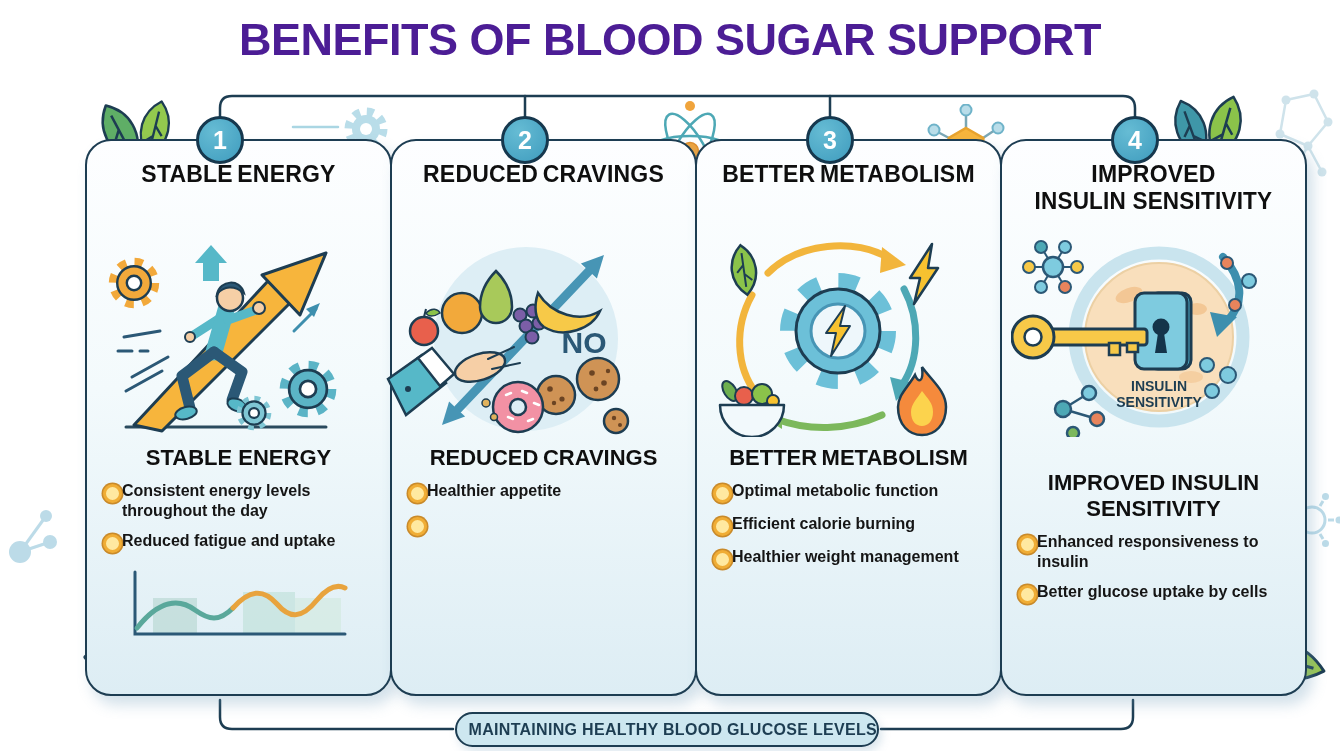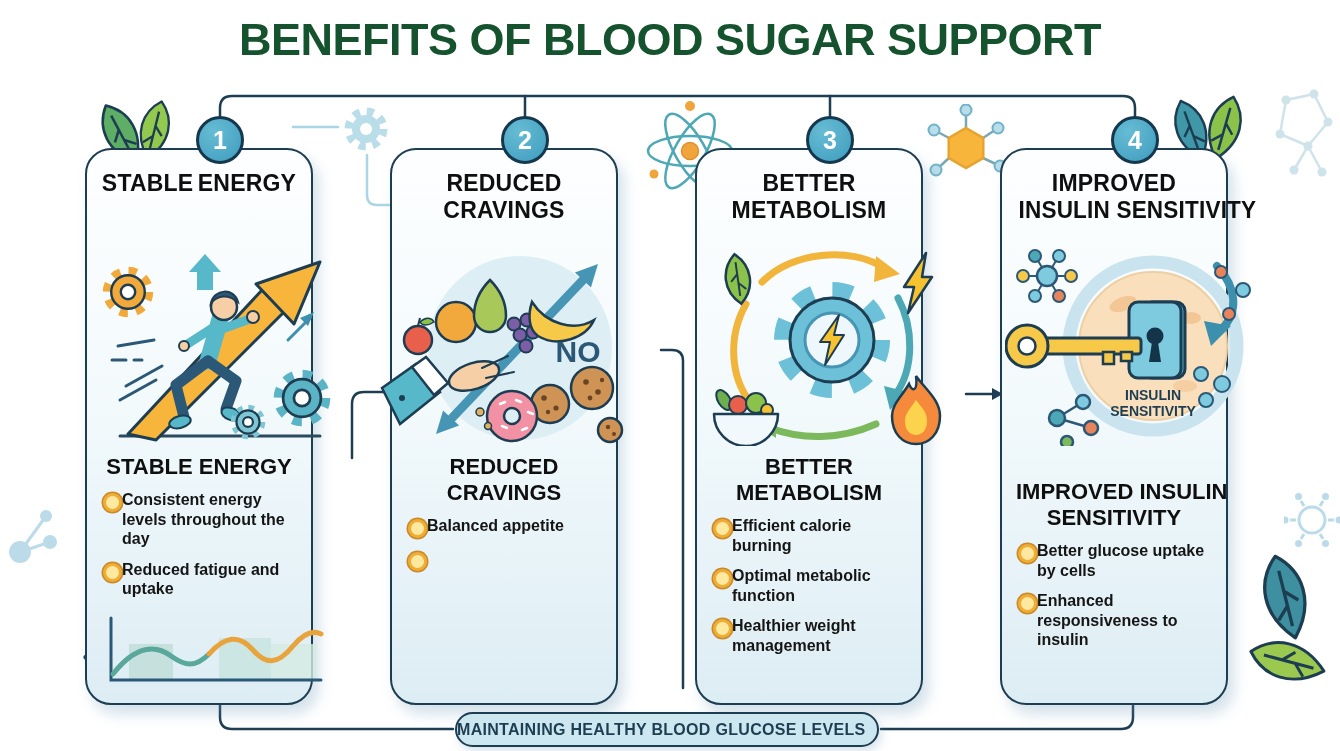--- a/index.html
+++ b/index.html
@@ -1,24 +1,24 @@
 <!DOCTYPE html>
 <html><head>
 <meta charset="utf-8">
 <style>
   html,body{margin:0;padding:0;background:#fff;}
   #page{position:relative;width:1340px;height:751px;background:#fff;overflow:hidden;
         font-family:"Liberation Sans",sans-serif;}
   
   #main-title{position:absolute;top:14px;left:0;width:1340px;text-align:center;
-    font-size:45px;font-weight:800;letter-spacing:-.5px;color:#14532d;}
+    font-size:45px;font-weight:800;letter-spacing:-.5px;color:#4c1d95;}
   
   .layer0{position:absolute;top:0;left:0;z-index:0;pointer-events:none;}
   
-  .card{position:absolute;top:148px;width:228px;height:557px;z-index:1;
+  .card{position:absolute;top:139px;width:307px;height:557px;z-index:1;
     border:2.5px solid #1d3d52;border-radius:26px;box-sizing:border-box;
     background:linear-gradient(180deg,#fdfeff 0%,#f3fafc 45%,#ddedf4 100%);
     box-shadow:6px 9px 14px rgba(110,155,185,.30);
     padding:20px 14px 10px 14px;text-align:center;}
   .card-title{min-height:56px;}
   .card-title .line{display:block;font-size:23px;line-height:27px;font-weight:800;
     color:#0f0f0f;letter-spacing:.2px;}
   .section-title .line{display:block;font-size:22px;line-height:26px;font-weight:800;
     color:#0f0f0f;}
   .illus{position:relative;left:-11px;margin-top:2px;}
@@ -30,21 +30,21 @@
     background:#ffe9a0;border:3.5px solid #f0ad35;box-shadow:0 0 0 1.5px #c98a2a;}
   .btext{font-size:16px;line-height:1.22;font-weight:700;color:#151515;}
   
   .badge{position:absolute;top:116px;width:48px;height:48px;z-index:5;border-radius:50%;
     background:radial-gradient(circle at 35% 30%,#66bcd4,#3f9cbe);
     border:3px solid #16384e;box-sizing:border-box;display:flex;align-items:center;
     justify-content:center;font-size:25px;font-weight:800;color:#fff;}
   
   #banner{position:absolute;left:455px;top:712px;width:424px;height:35px;z-index:2;
     background:#cde7f0;border:2.5px solid #1d3d52;border-radius:18px;box-sizing:border-box;
-    display:flex;align-items:center;justify-content:flex-start;
+    display:flex;align-items:center;justify-content:flex-end;
     box-shadow:3px 5px 8px rgba(110,155,185,.25);}
   #banner .line{font-size:16px;font-weight:800;letter-spacing:.3px;color:#1d3d52;}
   svg text{font-family:"Liberation Sans",sans-serif;}
 </style>
 </head>
 <body>
 
 <div id="page">
 
   <svg class="layer0" width="1340" height="751">
@@ -346,21 +346,21 @@
       <circle cx="98" cy="184" r="4" fill="#e0b25c" stroke="#1d3d52" stroke-width="1.5"></circle>
       <circle cx="106" cy="198" r="3.5" fill="#e0b25c" stroke="#1d3d52" stroke-width="1.5"></circle>
     </svg>
     <div class="section-title">
       <span class="line fit" style="display: inline-block; white-space: nowrap;">REDUCED</span>
       <span class="line fit" style="display: inline-block; white-space: nowrap;">CRAVINGS</span>
     </div>
     <ul class="bullets">
       <li>
           <span class="dot"></span>
-          <span class="btext">Balanced appetite</span>
+          <span class="btext">Healthier appetite</span>
         </li>
       <li>
           <span class="dot"></span>
         </li>
     </ul>
   </section>
 
   <section class="card" style="left:695px">
     <div class="card-title">
       <span class="line fit" style="display: inline-block; white-space: nowrap;">BETTER</span>
@@ -399,25 +399,25 @@
         <path d="M-32,0 A32,32 0 0 0 32,0 Z" fill="#f2f9fc" stroke="#1d3d52" stroke-width="2.5" stroke-linejoin="round"></path>
       </g>
     </svg>
     <div class="section-title">
       <span class="line fit" style="display: inline-block; white-space: nowrap;">BETTER</span>
       <span class="line fit" style="display: inline-block; white-space: nowrap;">METABOLISM</span>
     </div>
     <ul class="bullets">
       <li>
           <span class="dot"></span>
+          <span class="btext">Optimal metabolic function</span>
+        </li>
+      <li>
+          <span class="dot"></span>
           <span class="btext">Efficient calorie burning</span>
-        </li>
-      <li>
-          <span class="dot"></span>
-          <span class="btext">Optimal metabolic function</span>
         </li>
       <li>
           <span class="dot"></span>
           <span class="btext">Healthier weight management</span>
         </li>
     </ul>
   </section>
 
   <section class="card" style="left:1000px">
     <div class="card-title">
@@ -487,25 +487,25 @@
       <text x="148" y="172" text-anchor="middle" font-size="14" font-weight="800" fill="#1d3d52">INSULIN</text>
       <text x="148" y="188" text-anchor="middle" font-size="14" font-weight="800" fill="#1d3d52">SENSITIVITY</text>
     </svg>
     <div class="section-title">
       <span class="line fit" style="display: inline-block; white-space: nowrap; margin-top: 25px;">IMPROVED INSULIN</span>
       <span class="line fit" style="display: inline-block; white-space: nowrap;">SENSITIVITY</span>
     </div>
     <ul class="bullets">
       <li>
           <span class="dot"></span>
+          <span class="btext">Enhanced responsiveness to insulin</span>
+        </li>
+      <li>
+          <span class="dot"></span>
           <span class="btext">Better glucose uptake by cells</span>
-        </li>
-      <li>
-          <span class="dot"></span>
-          <span class="btext">Enhanced responsiveness to insulin</span>
         </li>
     </ul>
   </section>
 
   <div class="badge" style="left:196px">1</div>
   <div class="badge" style="left:501px">2</div>
   <div class="badge" style="left:806px">3</div>
   <div class="badge" style="left:1111px">4</div>
 
   <div id="banner">

